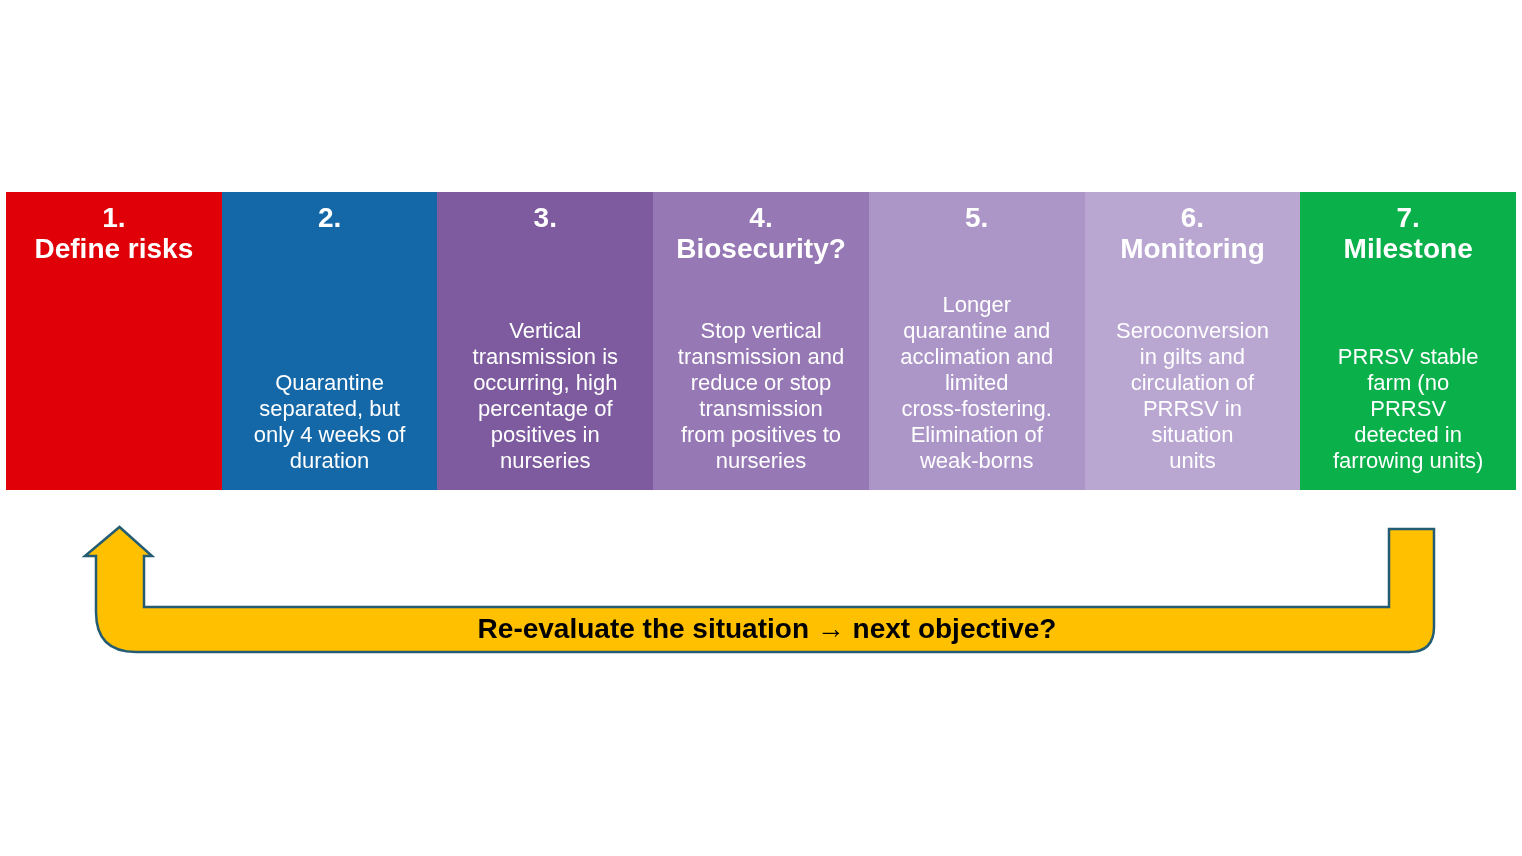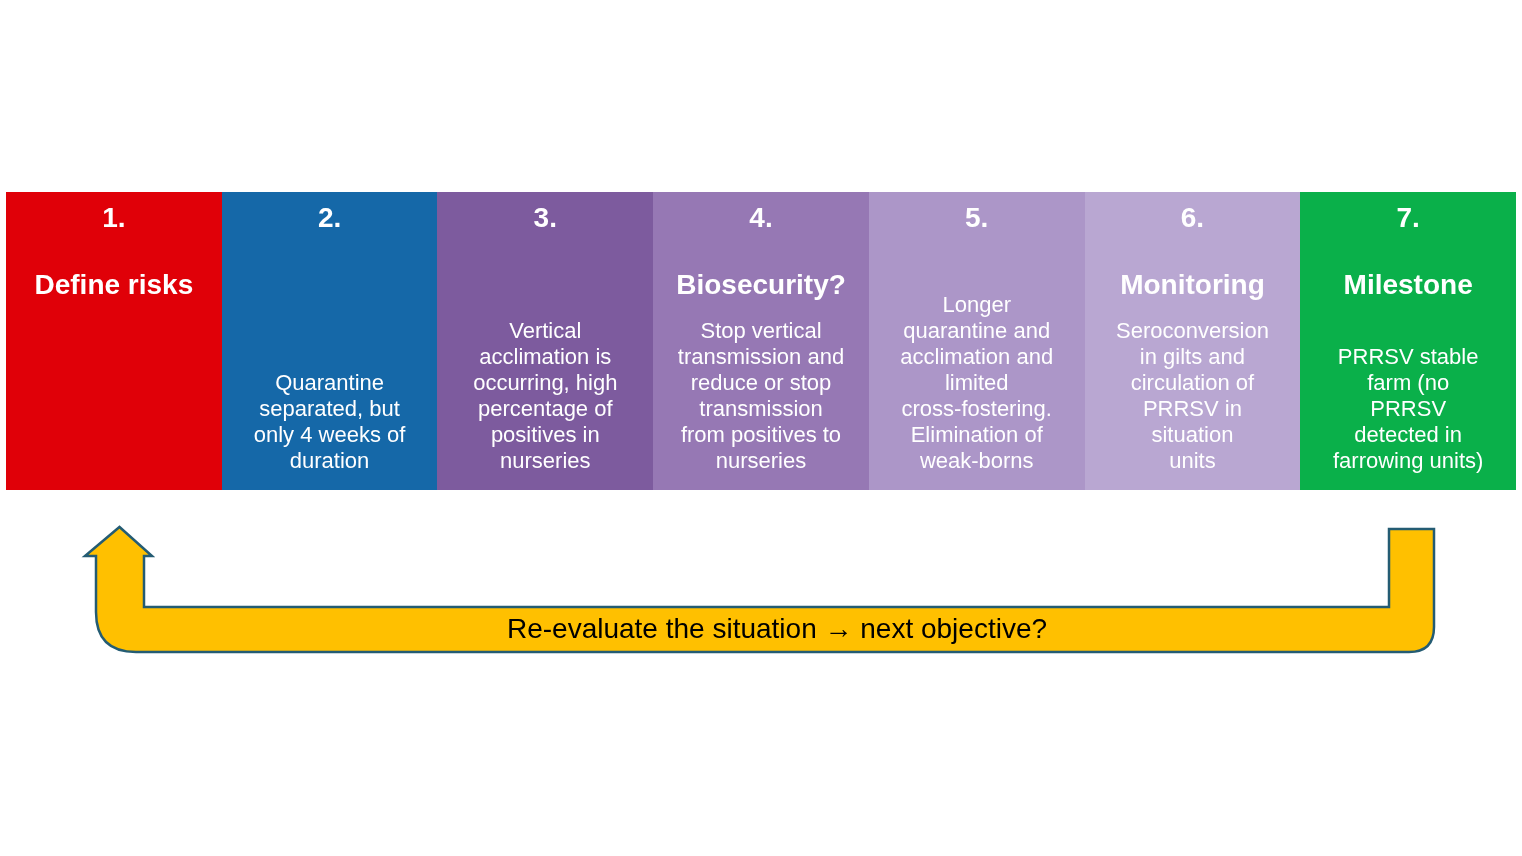--- a/index.html
+++ b/index.html
@@ -28,47 +28,48 @@
     padding: 10px 8px 16px;
     box-sizing: border-box;
     text-align: center;
   }
   .step-title {
     font-weight: bold;
     font-size: 28px;
     line-height: 1.12;
   }
   .step-number { display: block; }
-  .step-name  { display: block; white-space: pre-line; margin-top: 36px; }
+  .step-name  { display: block; white-space: pre-line; }
   .step-body {
     margin-top: auto;
     font-size: 22px;
     line-height: 1.18;
     white-space: pre-line;
   }
   .loop-arrow-svg {
     position: absolute;
     left: 0; top: 0;
     width: 1522px;
     height: 856px;
   }
   .loop-arrow-svg path {
     stroke-width: 2.5;
     stroke-linejoin: miter;
   }
   .loop-label {
     position: absolute;
-    left: 108px;
+    left: 98px;
     top: 606px;
     width: 1338px;
     height: 46px;
     display: flex;
     align-items: center;
     justify-content: center;
     font-size: 28px;
+    font-weight: bold;
   }
 </style>
 </head>
 <body>
 
 <div class="canvas">
 
   <div class="steps-row">
 
     <div class="step" style="background-color: rgb(224, 0, 8); color: rgb(255, 255, 255);">
@@ -86,21 +87,21 @@
 separated, but
 only 4 weeks of
 duration</div>
     </div>
 
     <div class="step" style="background-color: rgb(125, 91, 158); color: rgb(255, 255, 255);">
       <div class="step-title">
         <span class="step-number">3.</span>
       </div>
       <div class="step-body">Vertical
-acclimation is
+transmission is
 occurring, high
 percentage of
 positives in
 nurseries</div>
     </div>
 
     <div class="step" style="background-color: rgb(150, 120, 180); color: rgb(255, 255, 255);">
       <div class="step-title">
         <span class="step-number">4.</span>
         <span class="step-name">Biosecurity?</span>

